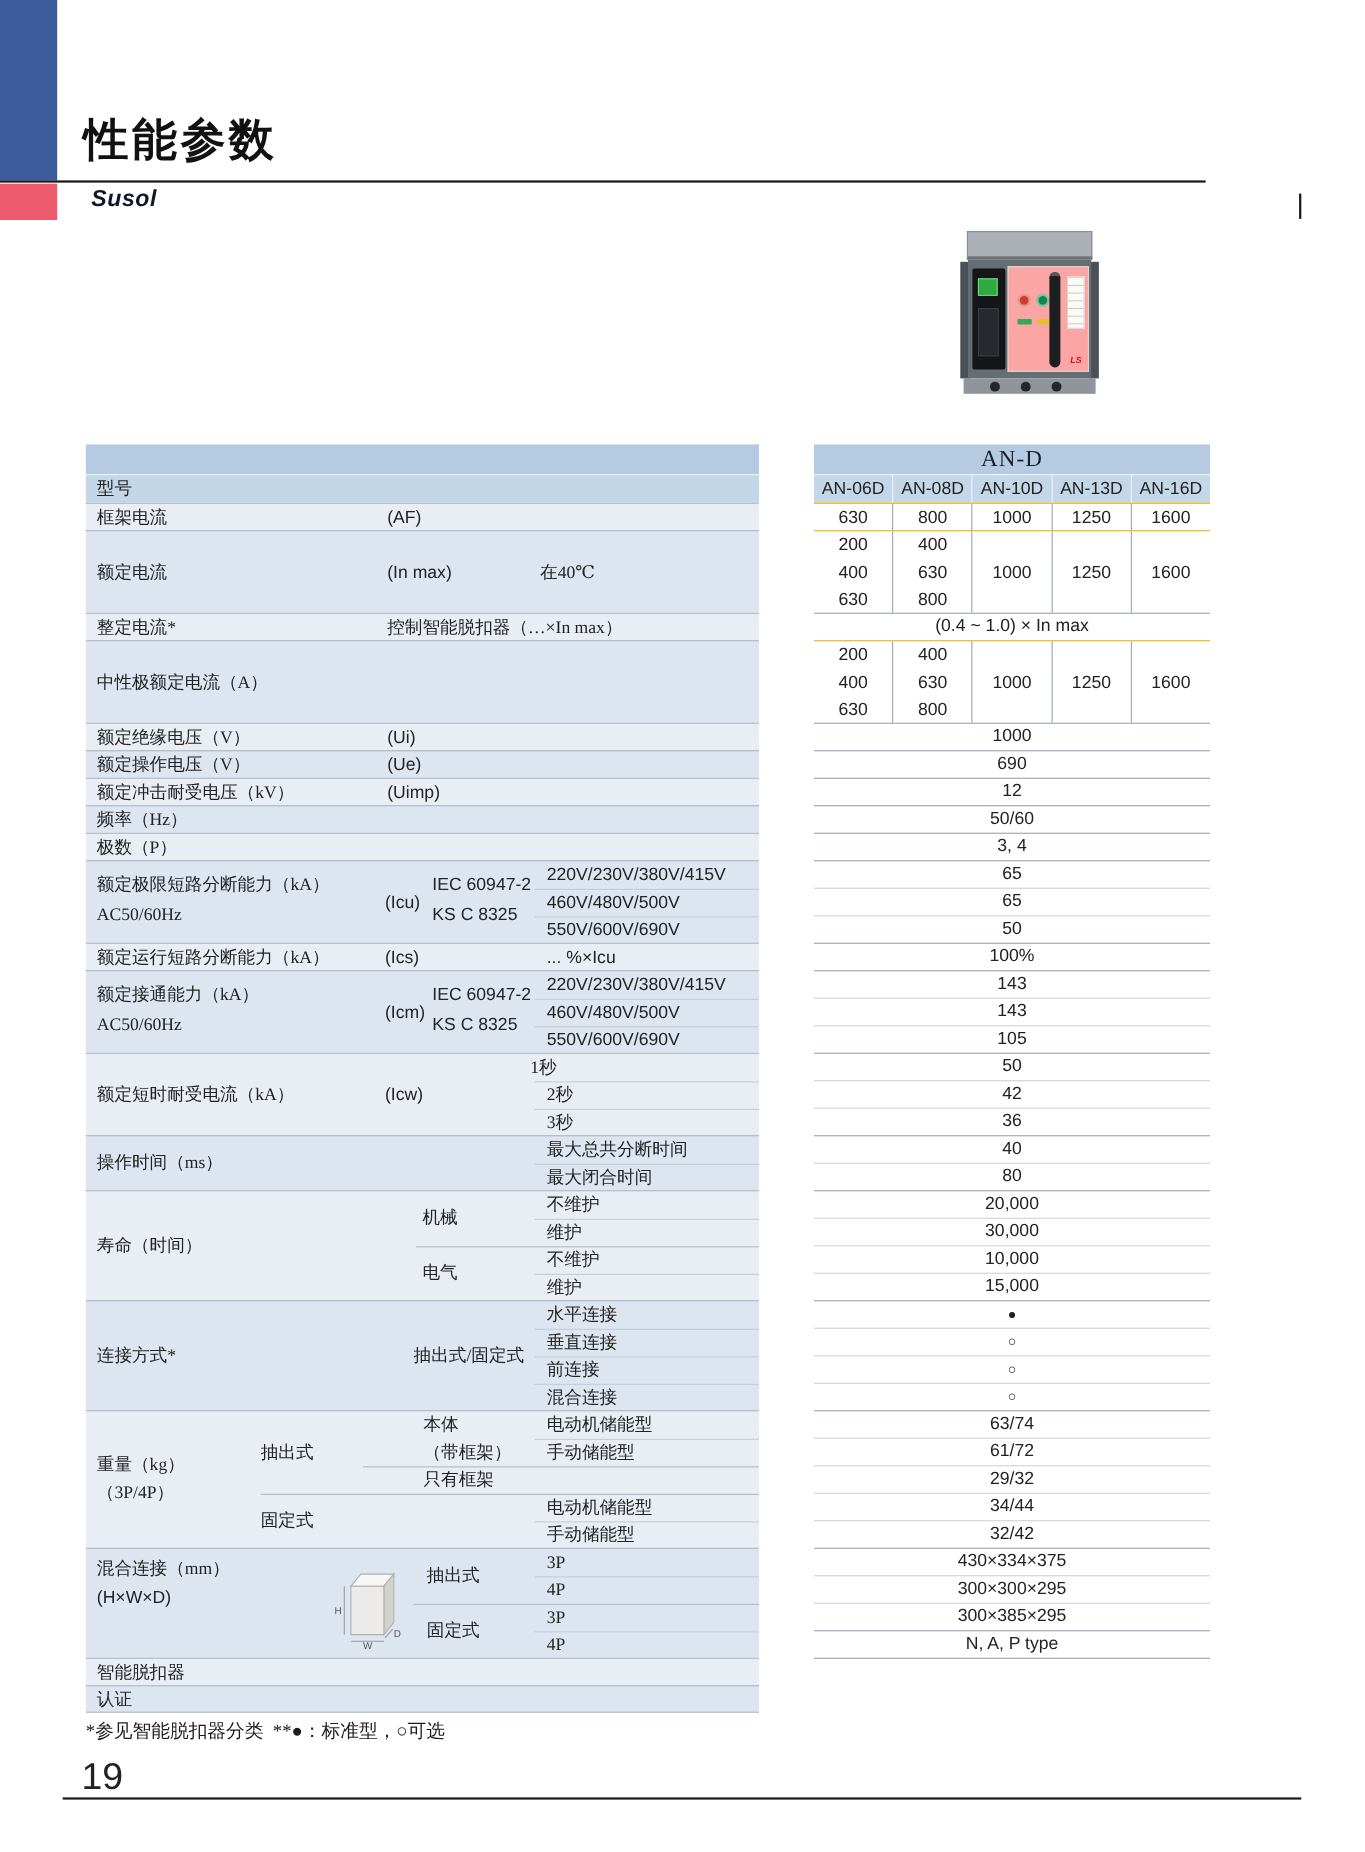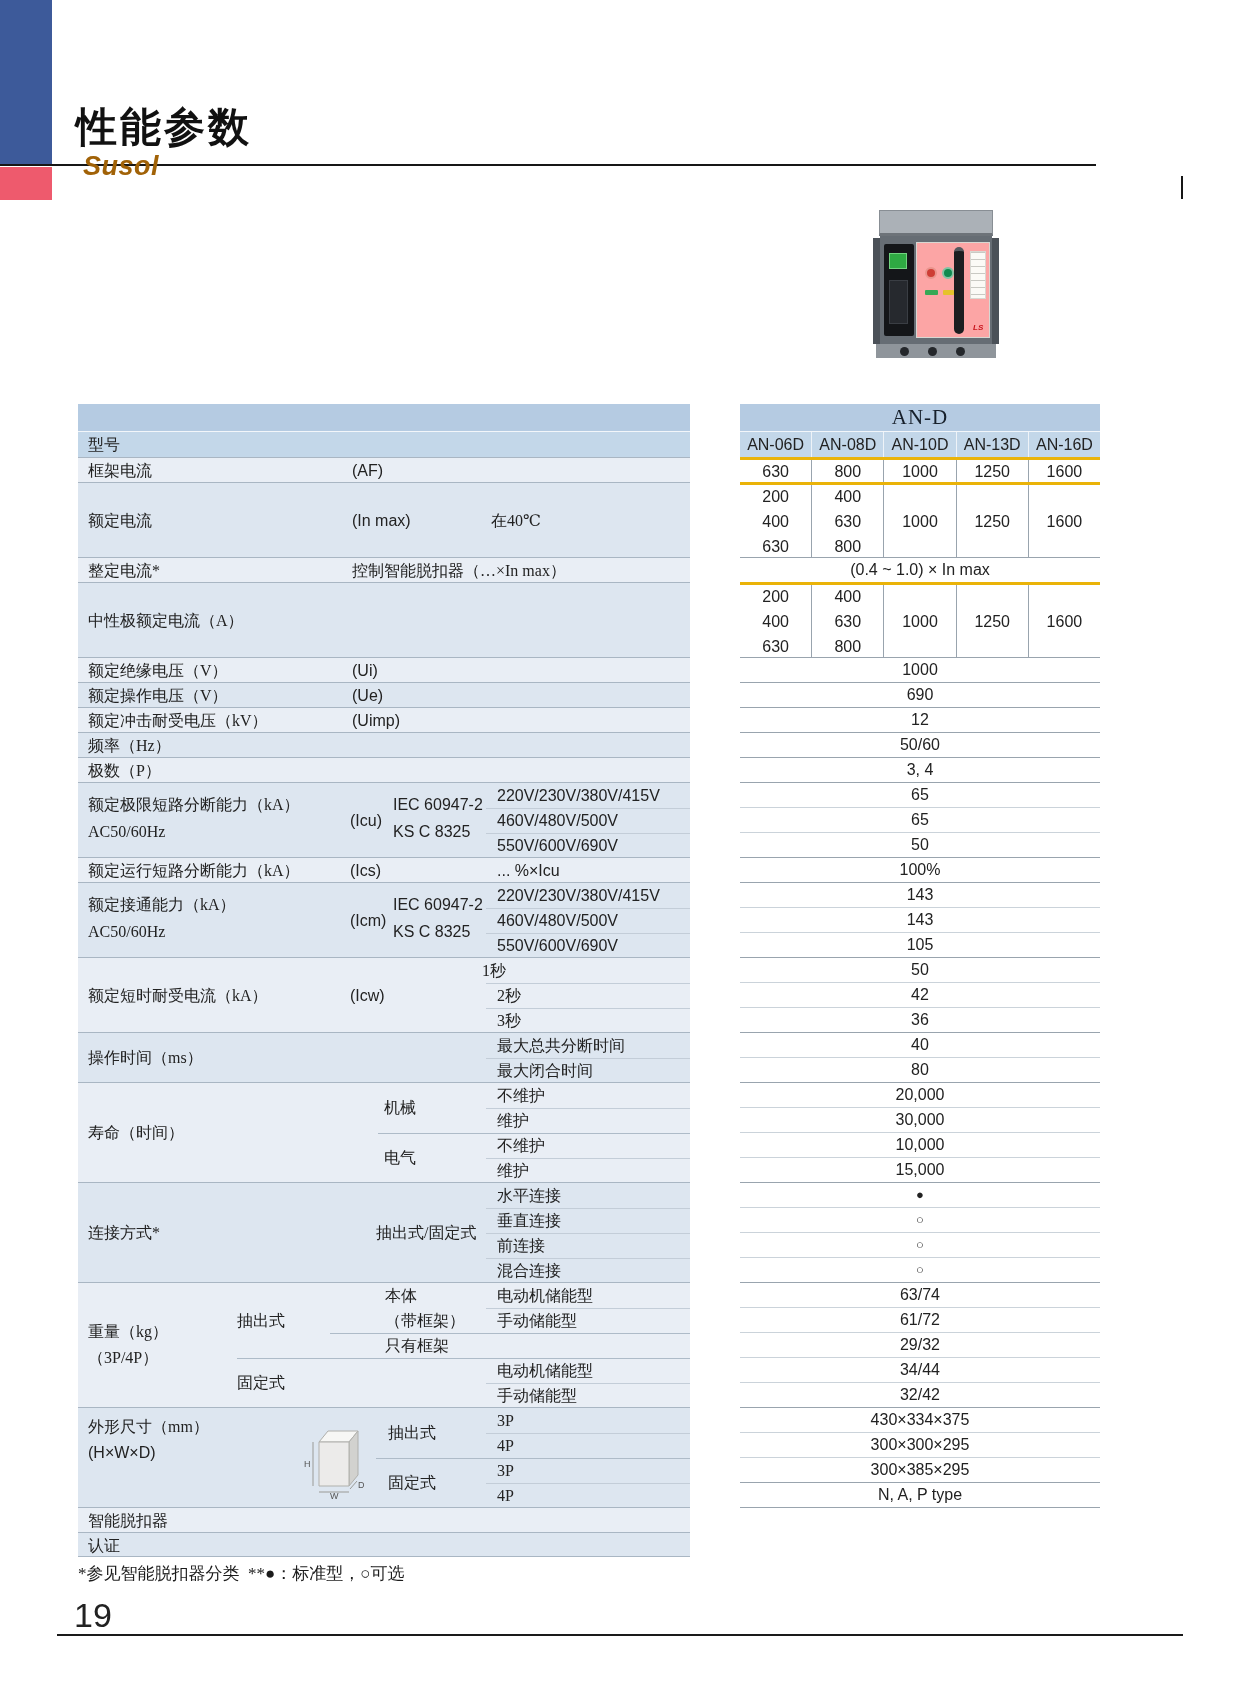--- a/index.html
+++ b/index.html
@@ -7,21 +7,21 @@
   .page{position:relative;width:1241px;height:1684px;background:#fff;overflow:hidden;
         font-family:"Liberation Sans","DejaVu Sans",sans-serif;color:#1e1e1e}
   .sans{font-family:"Liberation Sans","DejaVu Sans",sans-serif}
 
   
   .corner-blue{position:absolute;left:0;top:0;width:52px;height:164px;background:#3d5a9a}
   .title{position:absolute;left:76px;top:100px;font-size:41px;font-weight:700;letter-spacing:3px;color:#111}
   .rule{position:absolute;left:0;top:164px;width:1096px;height:2px;background:#161616}
   .tick{position:absolute;left:1181px;top:176px;width:2px;height:23px;background:#161616}
   .corner-red{position:absolute;left:0;top:167px;width:52px;height:33px;background:#ee5a6d}
-  .brand{position:absolute;left:83px;top:151px;font-size:27px;font-weight:700;font-style:italic;color:#a16207;letter-spacing:.5px}
+  .brand{position:absolute;left:83px;top:169px;font-size:21px;font-weight:700;font-style:italic;color:#0f172a;letter-spacing:.5px}
 
   
   .photo{position:absolute;left:872px;top:208px;width:128px;height:150px}
   .photo div{position:absolute}
   .ph-cap{left:7px;top:2px;width:114px;height:26px;background:#abb1b7;border:1px solid #888e94;border-bottom:3px solid #6d7379}
   .ph-railL{left:1px;top:30px;width:9px;height:106px;background:#4b5158}
   .ph-railR{left:118px;top:30px;width:9px;height:106px;background:#4b5158}
   .ph-body{left:8px;top:28px;width:112px;height:108px;background:#666d74}
   .ph-ctrl{left:4px;top:8px;width:30px;height:92px;background:#141619;border-radius:2px}
   .ph-screen{left:5px;top:9px;width:18px;height:16px;background:#2faa43;border:1px solid #71d37f}
@@ -57,21 +57,21 @@
   .rt{position:absolute;left:740px;top:404px;width:360px;font-size:16px;color:#222;border-bottom:1px solid #99a4ae}
   .rt .band{height:28px;background:#b5cbe2;border-bottom:1px solid #f2f6fa;text-align:center;line-height:27px;
             font-family:"Liberation Serif","DejaVu Serif",serif;font-size:21px;letter-spacing:1px;color:#17202b}
   .rt .hdr{display:flex;height:25px;background:#c3d7e9}
   .rt .hdr span{flex:1;text-align:center;line-height:25px;border-left:1px solid #eef3f8;font-size:16px}
   .rt .hdr span:first-child{border-left:0}
   .cols{display:flex}
   .cols>div{flex:1;border-left:1px solid #99a4ae;display:flex;flex-direction:column;justify-content:center;align-items:center}
   .cols>div:first-child{border-left:0}
   .cols span{line-height:25px}
-  .bt{border-top:3px solid #eab308}
+  .bt{border-top:1px solid #eab308}
   .mrow{height:25px;line-height:24px;border-top:1px solid #cbd3da;text-align:center}
   .mrow.s{border-top-color:#99a4ae}
   .mrow.sym{font-size:13px}
 
   
   .footnote{position:absolute;left:78px;top:1562px;font-family:"Liberation Serif","DejaVu Serif",serif;
             font-size:17px;color:#1b1b1b;white-space:pre}
   .pageno{position:absolute;left:74px;top:1596px;font-size:34px;color:#222}
   .bottom-rule{position:absolute;left:57px;top:1634px;width:1126px;height:2px;background:#1a1a1a}
 </style>
@@ -245,21 +245,21 @@
       <span class="t lh25" style="left:419px;top:25px">手动储能型</span>
       <span class="t lh25" style="left:419px;top:75px">电动机储能型</span>
       <span class="t lh25" style="left:419px;top:100px">手动储能型</span>
       <i class="ss" style="left:408px;top:25px"></i>
       <i class="ms" style="left:252px;top:50px"></i>
       <i class="ms" style="left:159px;top:75px"></i>
       <i class="ss" style="left:408px;top:100px"></i>
     </div>
 
     <div class="r h100 bB gt">
-      <span class="t" style="left:10px;top:8px">外形尺寸（mm）</span>
+      <span class="t" style="left:10px;top:8px">混合连接（mm）</span>
       <span class="t sans" style="left:10px;top:34px">(H×W×D)</span>
       <svg class="t" style="left:225px;top:10px" width="62" height="82" viewBox="0 0 62 82">
         <polygon points="16,24 25,13 55,13 46,24" fill="#f7f7f5" stroke="#b0b0ac" stroke-width="1"></polygon>
         <polygon points="46,24 55,13 55,57 46,68" fill="#d2d2cf" stroke="#b0b0ac" stroke-width="1"></polygon>
         <polygon points="16,24 46,24 46,68 16,68" fill="#eceBea" stroke="#b0b0ac" stroke-width="1"></polygon>
         <line x1="10" y1="24" x2="10" y2="68" stroke="#9a9a96" stroke-width="1"></line>
         <line x1="16" y1="74" x2="46" y2="74" stroke="#9a9a96" stroke-width="1"></line>
         <line x1="47" y1="71" x2="54" y2="63" stroke="#9a9a96" stroke-width="1"></line>
         <text x="1" y="49" font-size="9" fill="#555" font-family="Liberation Sans, sans-serif">H</text>
         <text x="27" y="81" font-size="9" fill="#555" font-family="Liberation Sans, sans-serif">W</text>

